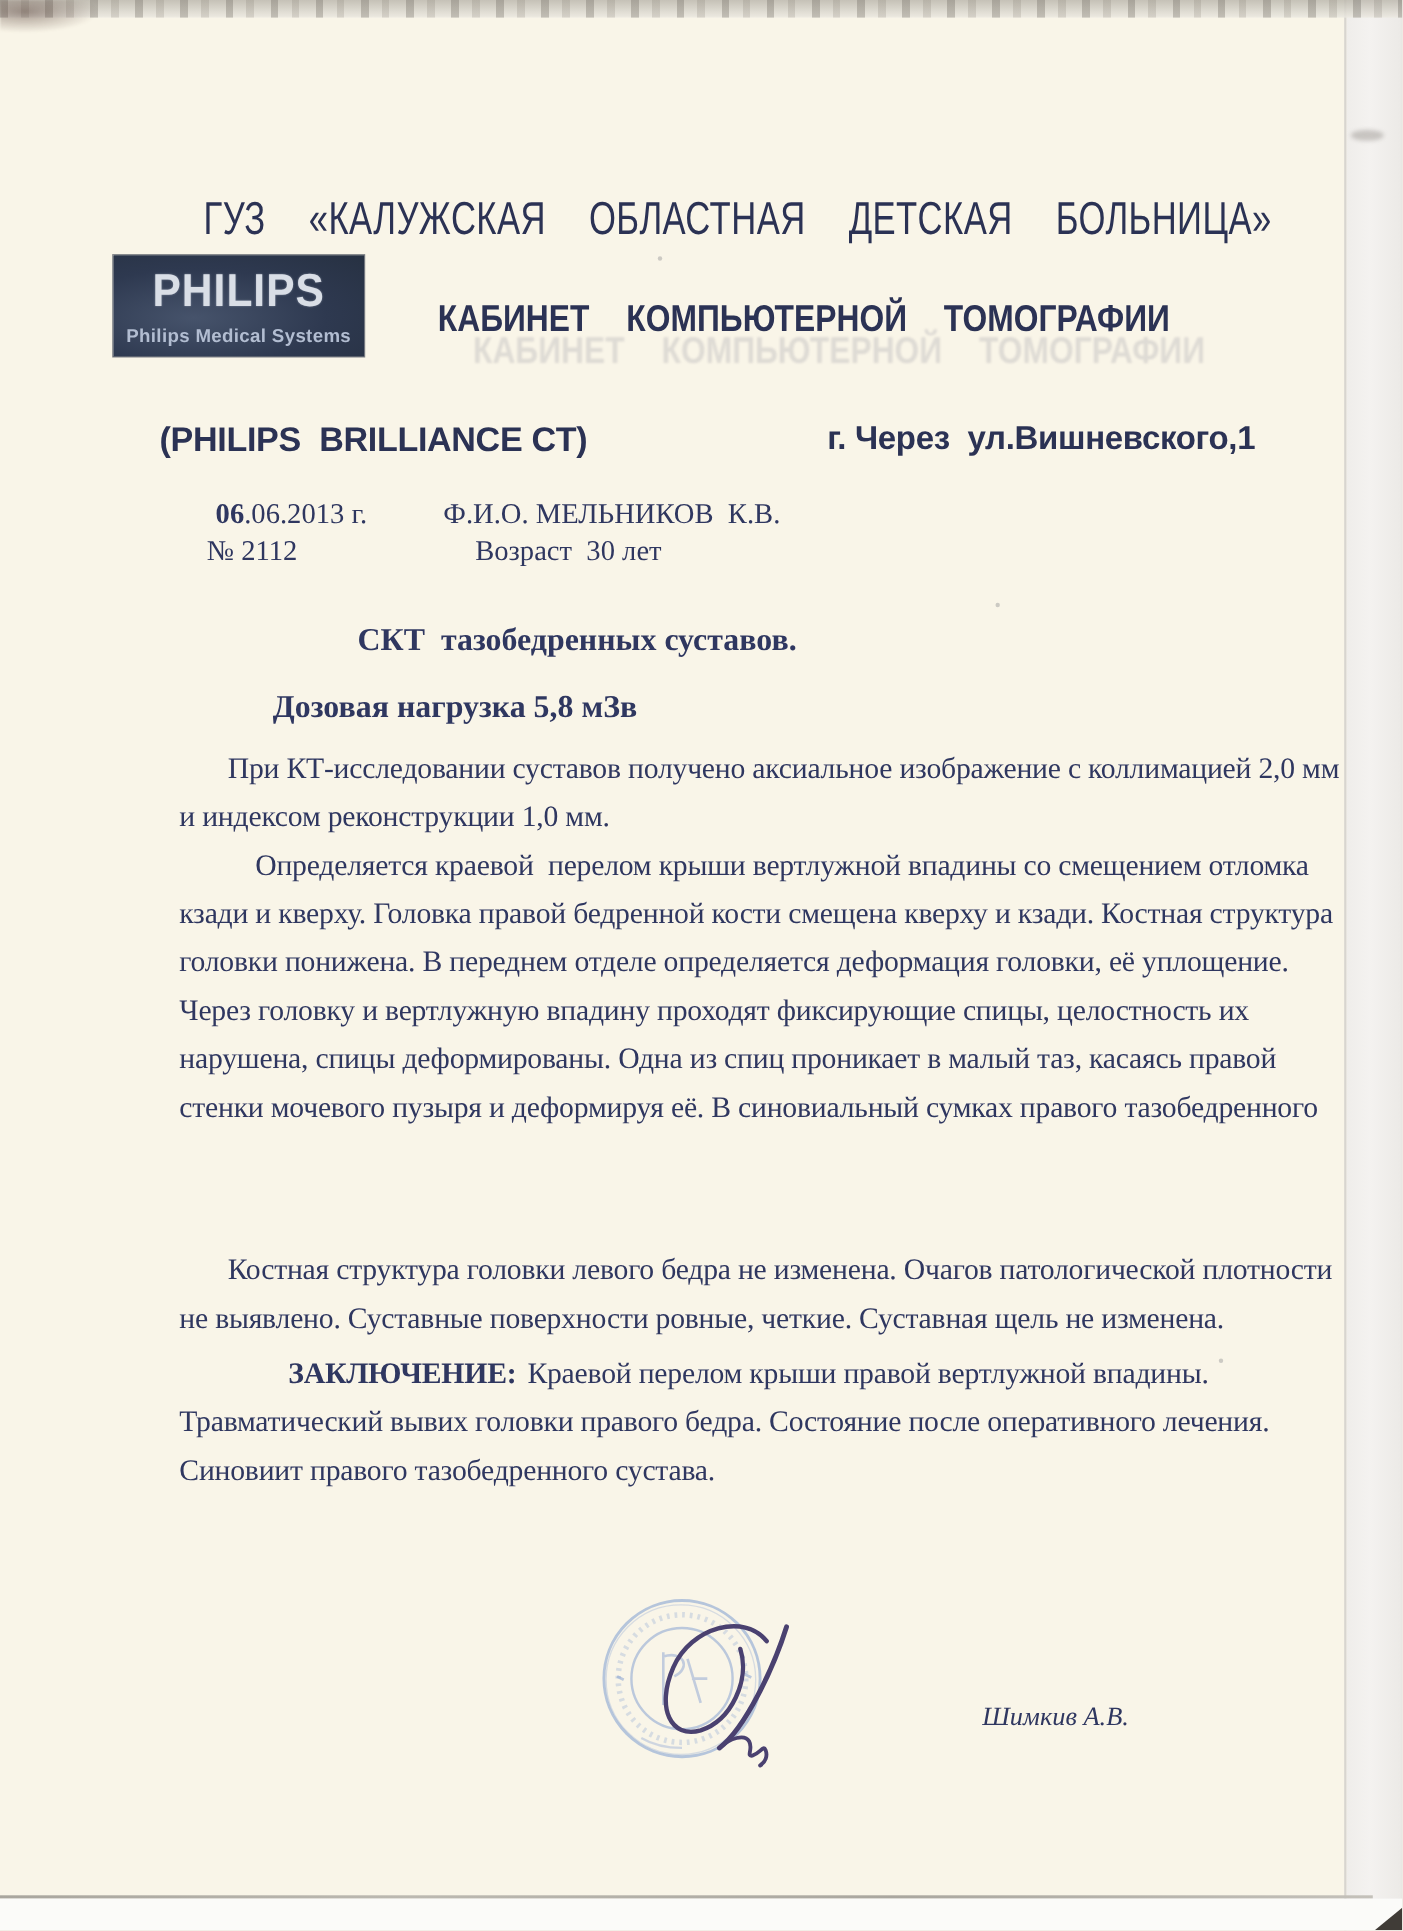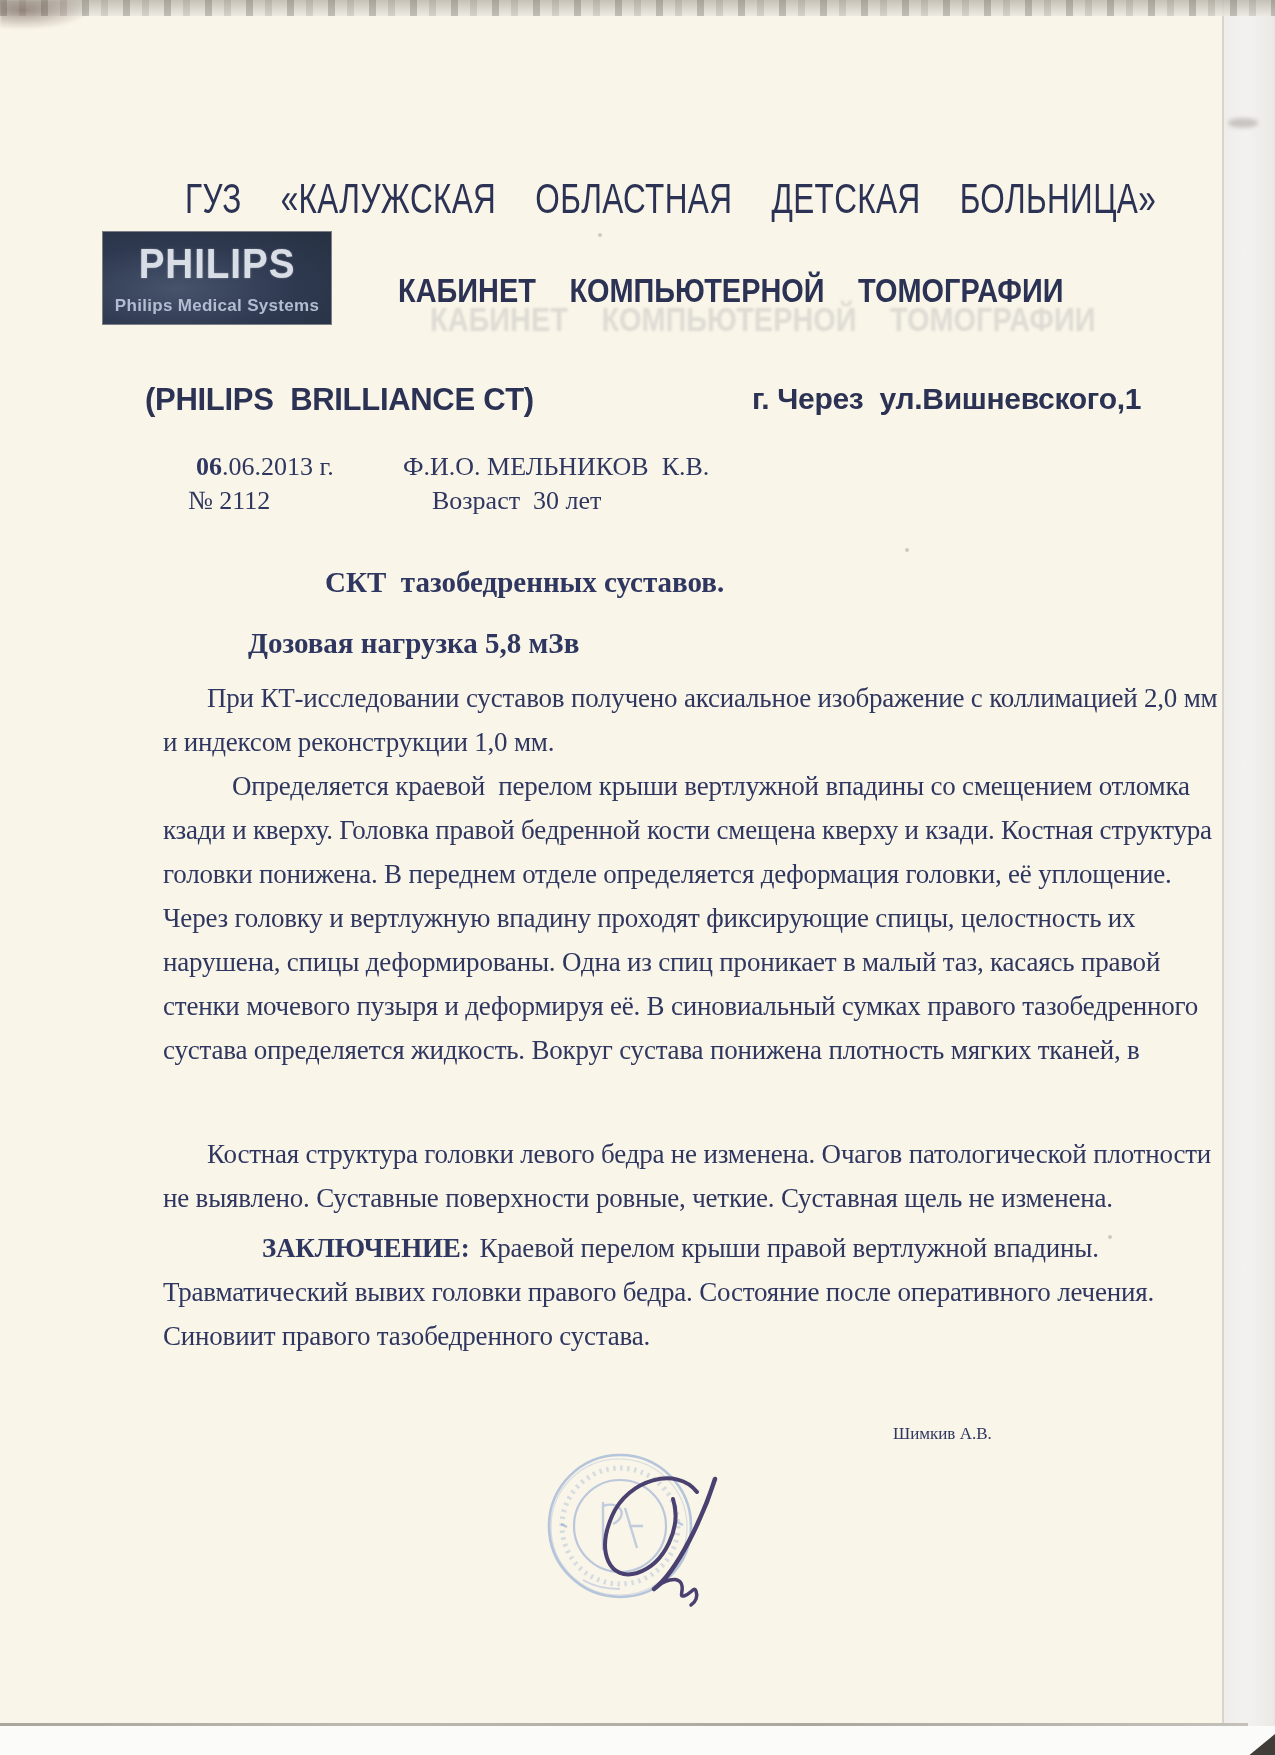--- a/index.html
+++ b/index.html
@@ -95,21 +95,21 @@
   .study-title{ left:325px; top:566px; font-size:29px; font-weight:bold;}
   .dose-line{ left:248px; top:627px; font-size:29px; font-weight:bold;}
   .para{ position:absolute; left:163px; font-size:27px; line-height:44px; letter-spacing:-.2px;}
   .para .line{ white-space:pre;}
   .p1{ top:676px;}  .p1 .line:first-child{ padding-left:44px;}
   .p2{ top:764px;}  .p2 .line:first-child{ padding-left:69px;}
   .p3{ top:1108px;} .p3 .line:first-child{ padding-left:44px;margin-top:24px;}
   .p4{ top:1226px;} .p4 .line:first-child{ padding-left:99px;}
   .b{ font-weight:bold;}
   .doctor-title{ left:235px; top:1483px; font-size:30px; font-weight:bold;}
-  .doctor-name{ left:893px; top:1424px; font-size:17px;}
+  .doctor-name{ left:893px; top:1548px; font-size:24px;font-style:italic;}
   .stamp-sig{ position:absolute; left:525px; top:1430px; width:230px; height:185px;}
 </style>
 </head>
 <body>
 
 <div class="scan">
 
   <div class="right-strip"></div>
   <div class="top-band"></div>
   <div class="topleft-smudge"></div>
@@ -147,21 +147,20 @@
     <div class="line">и индексом реконструкции 1,0 мм.</div>
   </div>
 
   <div class="para p2">
     <div class="line">Определяется краевой  перелом крыши вертлужной впадины со смещением отломка</div>
     <div class="line">кзади и кверху. Головка правой бедренной кости смещена кверху и кзади. Костная структура</div>
     <div class="line">головки понижена. В переднем отделе определяется деформация головки, её уплощение.</div>
     <div class="line">Через головку и вертлужную впадину проходят фиксирующие спицы, целостность их</div>
     <div class="line">нарушена, спицы деформированы. Одна из спиц проникает в малый таз, касаясь правой</div>
     <div class="line">стенки мочевого пузыря и деформируя её. В синовиальный сумках правого тазобедренного</div>
-    <div class="line">сустава определяется жидкость. Вокруг сустава понижена плотность мягких тканей, в</div>
   </div>
 
   <div class="para p3">
     <div class="line">Костная структура головки левого бедра не изменена. Очагов патологической плотности</div>
     <div class="line">не выявлено. Суставные поверхности ровные, четкие. Суставная щель не изменена.</div>
   </div>
 
   <div class="para p4">
     <div class="line"><span class="b">ЗАКЛЮЧЕНИЕ:</span><span style="margin-left:10px;">Краевой перелом крыши правой вертлужной впадины.</span></div>
     <div class="line">Травматический вывих головки правого бедра. Состояние после оперативного лечения.</div>

